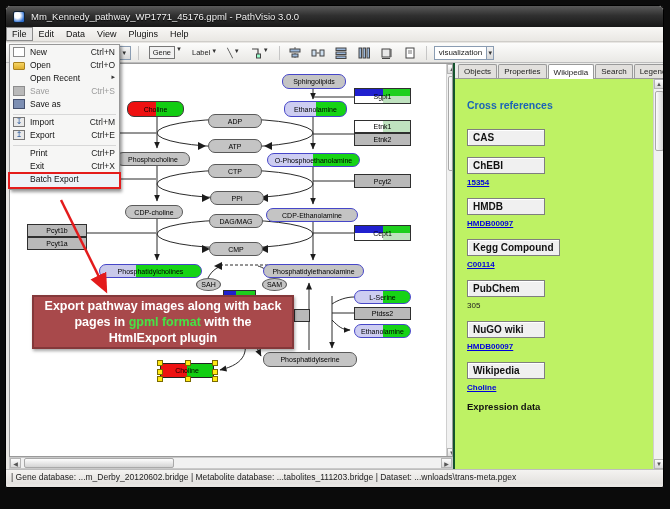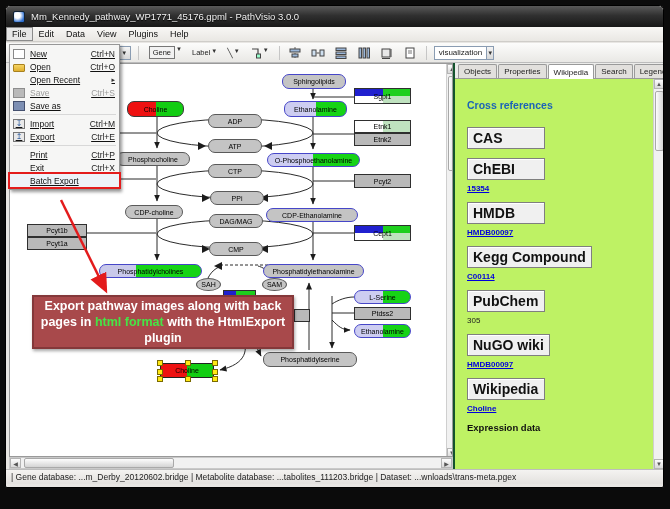--- a/index.html
+++ b/index.html
@@ -67,21 +67,21 @@
   .handle{position:absolute;width:6px;height:6px;background:#ffe813;border:1px solid #7a6a00;z-index:4;}
   
   #annotation{position:absolute;left:22px;top:231px;width:262px;height:54px;z-index:8;
     background:#a8494b;border:2px solid #84383a;box-shadow:1px 2px 3px rgba(0,0,0,.35);
     color:#fff;font-weight:bold;font-size:12.5px;line-height:1.3;text-align:center;
     display:flex;align-items:center;justify-content:center;padding:2px 6px;}
   #annotation .hl{color:#46e446;}
   
   #file-menu{position:absolute;left:3px;top:38px;width:111px;z-index:20;background:#f6f6f5;
     border:1px solid #979797;box-shadow:2px 2px 3px rgba(0,0,0,.4);padding:2px 0;font-size:8.5px;color:#111;}
-  .fm-item{height:13px;display:flex;align-items:center;padding:0 4px 0 3px;text-decoration:underline;}
+  .fm-item{height:13px;display:flex;align-items:flex-start;padding:0 4px 0 3px;}
   .fm-item .mi{width:12px;height:10px;margin-right:5px;flex:0 0 12px;}
   .fm-item .lbl{flex:1;white-space:nowrap;}
   .fm-item .sc{color:#222;margin-left:8px;}
   .fm-item.disabled .lbl,.fm-item.disabled .sc{color:#9b9b9b;}
   .fm-item.highlighted{outline:2px solid #e31b1c;outline-offset:0;background:#eef2f8;}
   .fm-sep{height:1px;background:#d8d8d8;margin:2px 3px;}
   .mi{display:inline-block;}
   .mi.new-document-icon{background:#fff;border:1px solid #888;}
   .mi.open-folder-icon{background:linear-gradient(#f6d463,#dfAF2e);border:1px solid #a8811e;height:8px;margin-top:2px;border-radius:1px;}
   .mi.save-icon{background:#b9b9b9;border:1px solid #8d8d8d;}
@@ -97,21 +97,21 @@
   #side-tabs{height:16px;background:#ececea;border-bottom:1px solid #9a9a9a;display:flex;align-items:flex-end;
     padding-left:3px;font-size:8px;color:#222;}
   .tab{padding:2px 5px;border:1px solid #9a9a9a;border-bottom:none;background:#e2e0dd;margin-right:1px;
     border-radius:2px 2px 0 0;white-space:nowrap;}
   .tab.active{background:#fff;position:relative;top:1px;padding-top:3px;}
   #side-content{position:absolute;left:0;top:16px;right:11px;bottom:0;background:#bef264;overflow:hidden;
     padding:20px 0 11px 12px;}
   #xref-heading{color:#1c63b7;font-weight:bold;font-size:10.5px;margin-bottom:16px;}
   .xref-section{margin-bottom:9px;}
   .xref-box{display:inline-block;min-width:78px;background:#f0f0f0;border:1px solid #7f7f7f;
-    box-shadow:inset 1px 1px 0 #fff;padding:2px 5px;font-weight:bold;font-size:14px;color:#111;}
+    box-shadow:inset 1px 1px 0 #fff;padding:2px 5px;font-weight:bold;font-size:10px;color:#111;}
   .xref-val{margin-top:4px;font-size:8px;font-weight:bold;}
   .xref-val a{color:#0000dd;text-decoration:underline;}
   .xref-val .plain{color:#222;font-weight:normal;}
   #expr-heading{font-weight:bold;font-size:9.5px;color:#111;margin-top:4px;}
   #side-scroll{position:absolute;right:0;top:16px;width:11px;bottom:0;background:#f1f1f1;border-left:1px solid #cfcfcf;}
   
   #statusbar{position:absolute;left:0;right:0;top:463px;height:15px;background:linear-gradient(#f4f3f1,#e3e1de);
     border-top:1px solid #bdbdbd;display:flex;align-items:center;padding-left:5px;font-size:8.5px;color:#222;
     white-space:nowrap;overflow:hidden;}
 </style>
@@ -354,21 +354,21 @@
           <div class="handle" style="left: -4px; top: 4.5px;"></div>
           <div class="handle" style="left: 51px; top: 4.5px;"></div>
           <div class="handle" style="left: -4px; top: 12px;"></div>
           <div class="handle" style="left: 24px; top: 12px;"></div>
           <div class="handle" style="left: 51px; top: 12px;"></div>
         </div>
       </div>
 
     <div id="annotation">
       <div>
-        <span>Export pathway images along with back pages in </span><span class="hl">html format</span><span> with the HtmlExport plugin</span>
+        <span>Export pathway images along with back pages in </span><span class="hl">gpml format</span><span> with the HtmlExport plugin</span>
       </div>
     </div>
 
     <div id="vscroll">
       <div class="sc-btn" style="width:10px">▲</div>
       <div class="sc-thumb-v" style="top:12px;height:95px;left:0.5px"></div>
       <div class="sc-btn" style="width:10px;position:absolute;bottom:0">▼</div>
     </div>
   </div>
 

